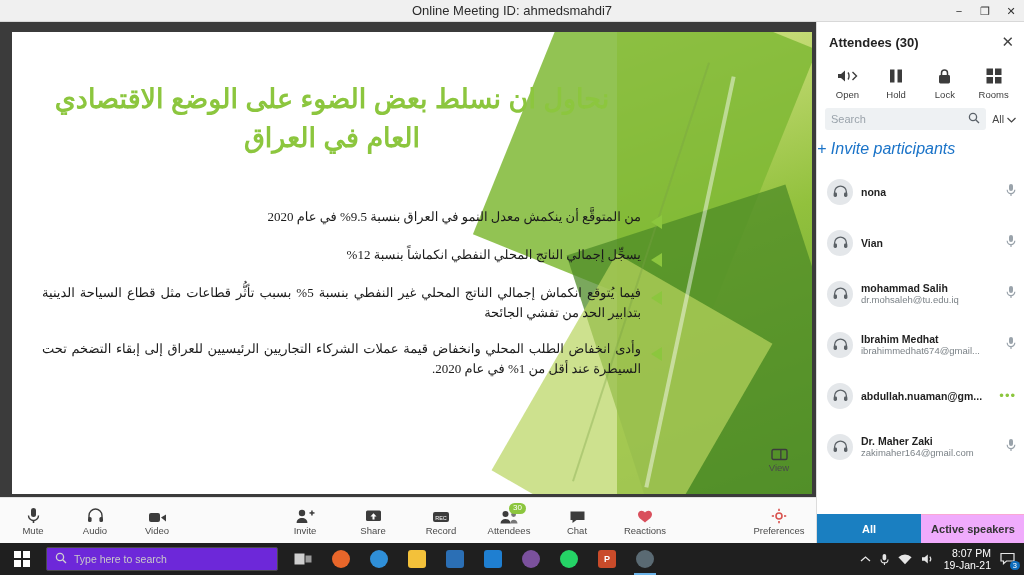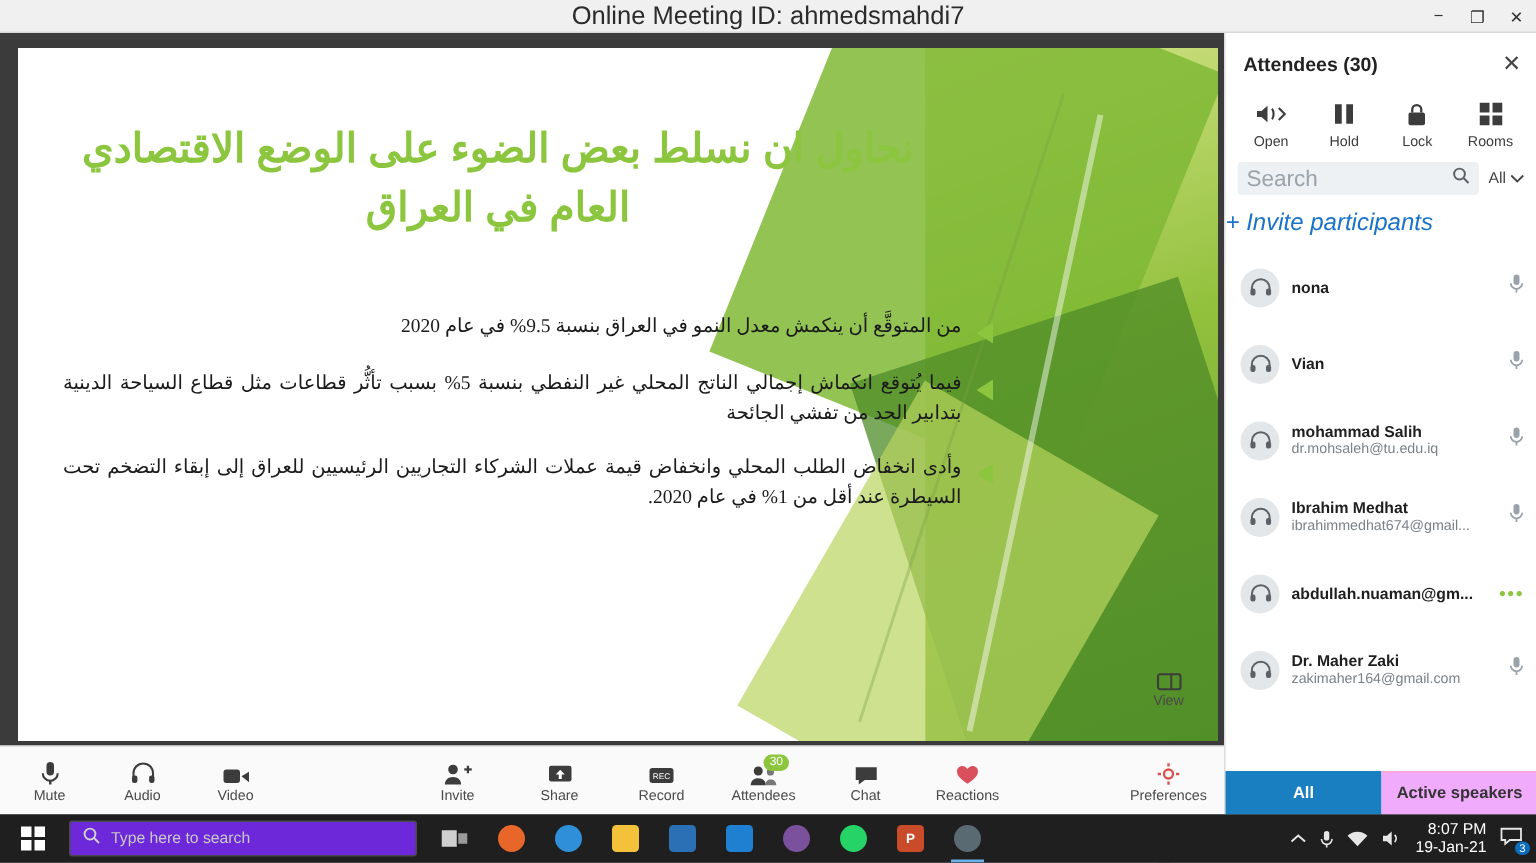--- a/index.html
+++ b/index.html
@@ -11,21 +11,21 @@
     background: #1b1b1b;
   }
   #app { position: relative; width: 1024px; height: 575px; }
 
   
   .titlebar {
     position: absolute; left: 0; top: 0; width: 1024px; height: 22px;
     background: #f0f0f0; border-bottom: 1px solid #d8d8d8;
     display: flex; align-items: center; justify-content: center;
   }
-  .titlebar .title { font-size: 17px; color: #2b2b2b; }
+  .titlebar .title { font-size: 13px; color: #2b2b2b; }
   .winbtns { position: absolute; right: 0; top: 0; height: 22px; display: flex; }
   .winbtn { width: 26px; height: 22px; display: flex; align-items: center; justify-content: center;
             font-size: 11px; color: #333; }
 
   
   .stage {
     position: absolute; left: 0; top: 22px; width: 816px; height: 475px;
     background: #3b3b3b;
   }
   .slide {
@@ -95,21 +95,21 @@
   .panel-head .pclose { font-size: 15px; color: #444; }
   .panel-actions { display: flex; justify-content: space-around; padding: 4px 6px 8px; }
   .pa { width: 46px; display: flex; flex-direction: column; align-items: center; gap: 3px; }
   .pa .paic { color: #3c3c3c; height: 20px; display: flex; align-items: center; }
   .pa .palb { font-size: 9.5px; color: #3c3c3c; }
   .searchrow { display: flex; align-items: center; gap: 6px; padding: 0 8px 6px; }
   .searchbox {
     flex: 1; height: 22px; background: #eef1f3; border-radius: 3px;
     display: flex; align-items: center; justify-content: space-between; padding: 0 6px;
   }
-  .searchbox .sph { font-size: 15px; color: #9aa3ab; }
+  .searchbox .sph { font-size: 11px; color: #9aa3ab; }
   .filter { font-size: 10.5px; color: #444; display: flex; align-items: center; gap: 3px; }
   .invite {
     text-align: left; font-size: 16px; color: #1a73c8; padding: 4px 0 8px; font-style: italic;
   }
   .attlist { height: 318px; overflow: hidden; }
   .att {
     display: flex; align-items: center; gap: 8px; padding: 6px 8px 6px 10px; height: 51px;
   }
   .avatar {
     width: 26px; height: 26px; border-radius: 50%; background: #e4e7ea;
@@ -173,20 +173,24 @@
       <div class="g5"></div>
       <div class="g6"></div>
       <div class="g7"></div>
 
       <div class="slide-title">نحاول ان نسلط بعض الضوء على الوضع الاقتصادي العام في العراق</div>
 
       <div class="bullets">
         <div class="bullet">
           <span class="tri"></span>
           <span class="btxt">من المتوقَّع أن ينكمش معدل النمو في العراق بنسبة 9.5% في عام 2020</span>
+        </div>
+        <div class="bullet">
+          <span class="tri"></span>
+          <span class="btxt">يسجِّل إجمالي الناتج المحلي النفطي انكماشاً بنسبة 12%</span>
         </div>
         <div class="bullet">
           <span class="tri"></span>
           <span class="btxt">فيما يُتوقع انكماش إجمالي الناتج المحلي غير النفطي بنسبة 5% بسبب تأثُّر قطاعات مثل قطاع السياحة الدينية بتدابير الحد من تفشي الجائحة</span>
         </div>
         <div class="bullet">
           <span class="tri"></span>
           <span class="btxt">وأدى انخفاض الطلب المحلي وانخفاض قيمة عملات الشركاء التجاريين الرئيسيين للعراق إلى إبقاء التضخم تحت السيطرة عند أقل من 1% في عام 2020.</span>
         </div>
       </div>

